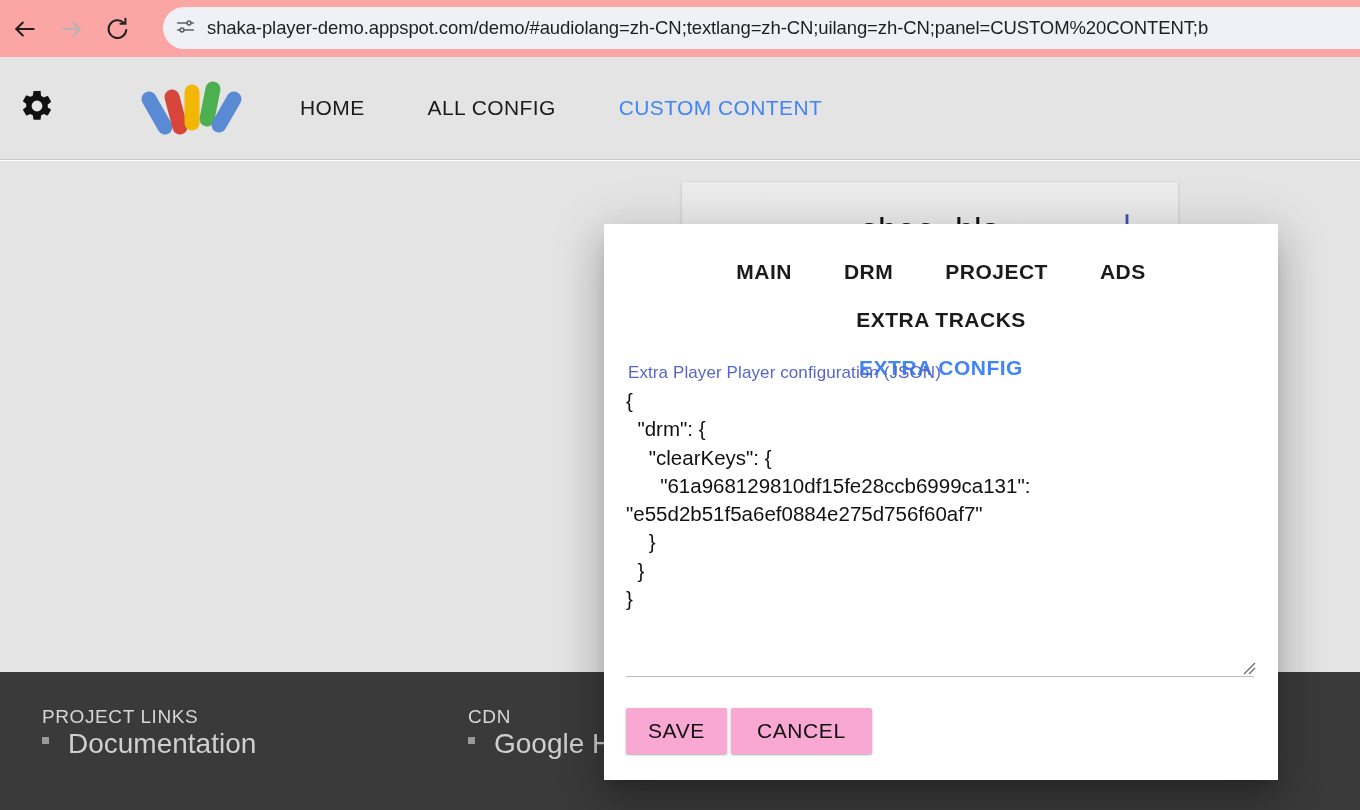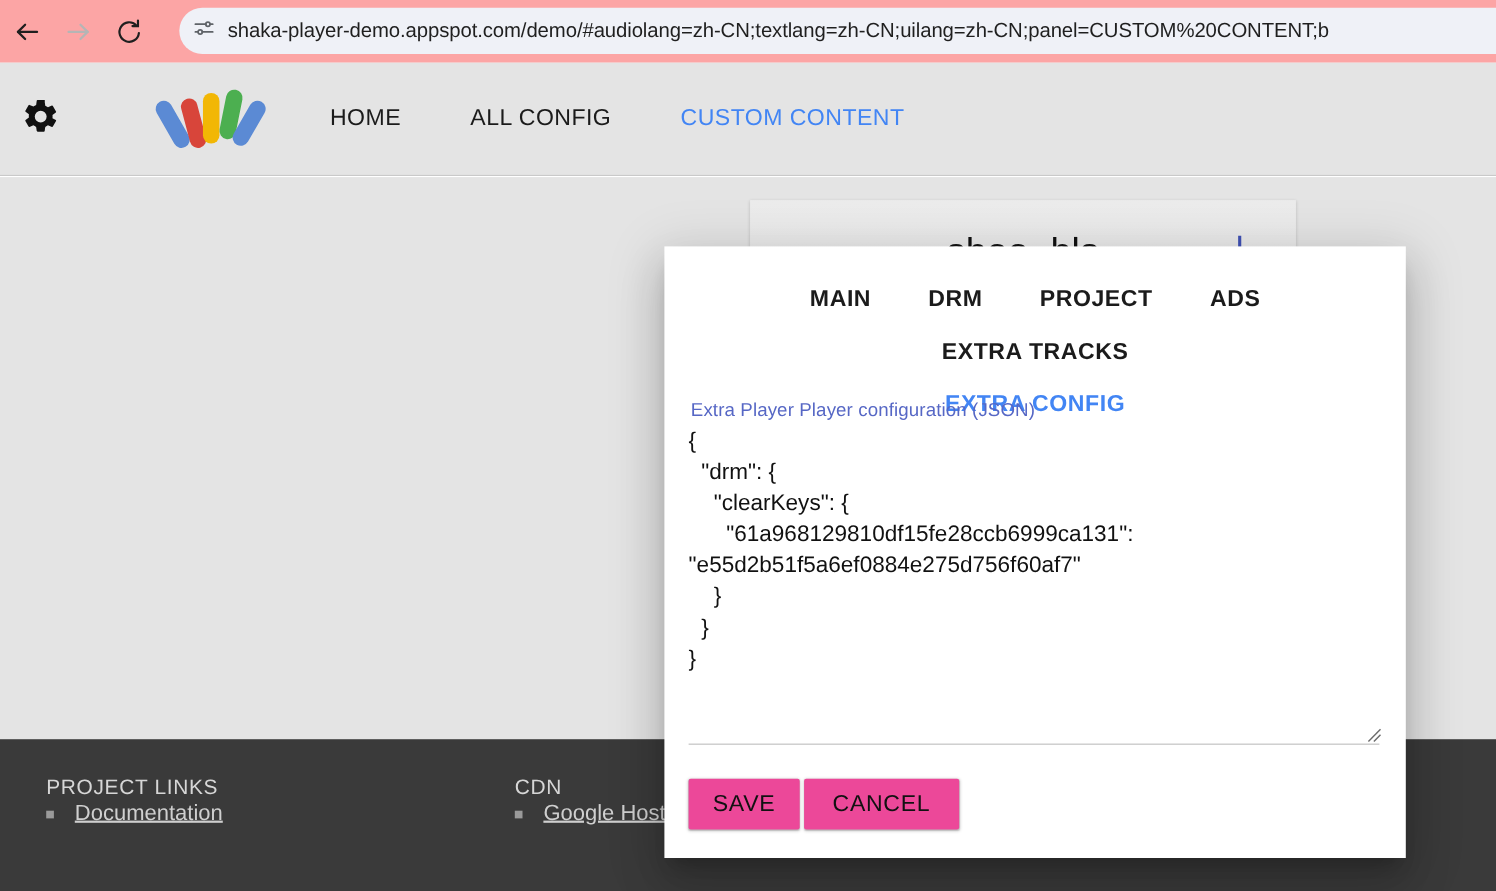--- a/index.html
+++ b/index.html
@@ -104,24 +104,23 @@
   }
   .footer-col { position: absolute; top: 34px; }
   .footer-col.c1 { left: 42px; }
   .footer-col.c2 { left: 468px; }
   .footer-col.c3 { left: 872px; }
   .footer-head {
     font-size: 19px; color: #d6d6d6; letter-spacing: 0.6px;
     white-space: nowrap;
   }
   .footer-item {
-    font-size: 20px; color: #cfcfcf;
+    font-size: 28px; color: #cfcfcf;
     white-space: nowrap; position: relative; padding-left: 26px;
     cursor: pointer;
-    text-decoration: underline;
   }
   .footer-item::before {
     content: ""; position: absolute; left: 0; top: 9px;
     width: 7px; height: 7px; background: #9a9a9a;
   }
 
   
   .dialog {
     position: absolute; left: 604px; top: 224px;
     width: 674px; height: 556px;
@@ -172,21 +171,21 @@
     position: absolute; left: 638px; top: 437px;
     width: 14px; height: 14px;
     cursor: nwse-resize;
   }
   .dialog-actions {
     position: absolute; left: 22px; top: 484px;
     display: flex; align-items: center;
   }
   .dlg-btn {
     height: 46px;
-    background: #ec4899;
+    background: #f9a8d4;
     border: none; outline: none;
     font-family: "Liberation Sans", sans-serif;
     font-size: 21px; color: #111111;
     letter-spacing: 0.6px;
     padding: 0 22px;
     border-radius: 2px;
     box-shadow: 0 1px 3px rgba(0,0,0,0.22), 0 1px 1px rgba(0,0,0,0.12);
     cursor: pointer;
   }
   .dlg-btn.cancel { margin-left: 4px; padding: 0 26px; }

